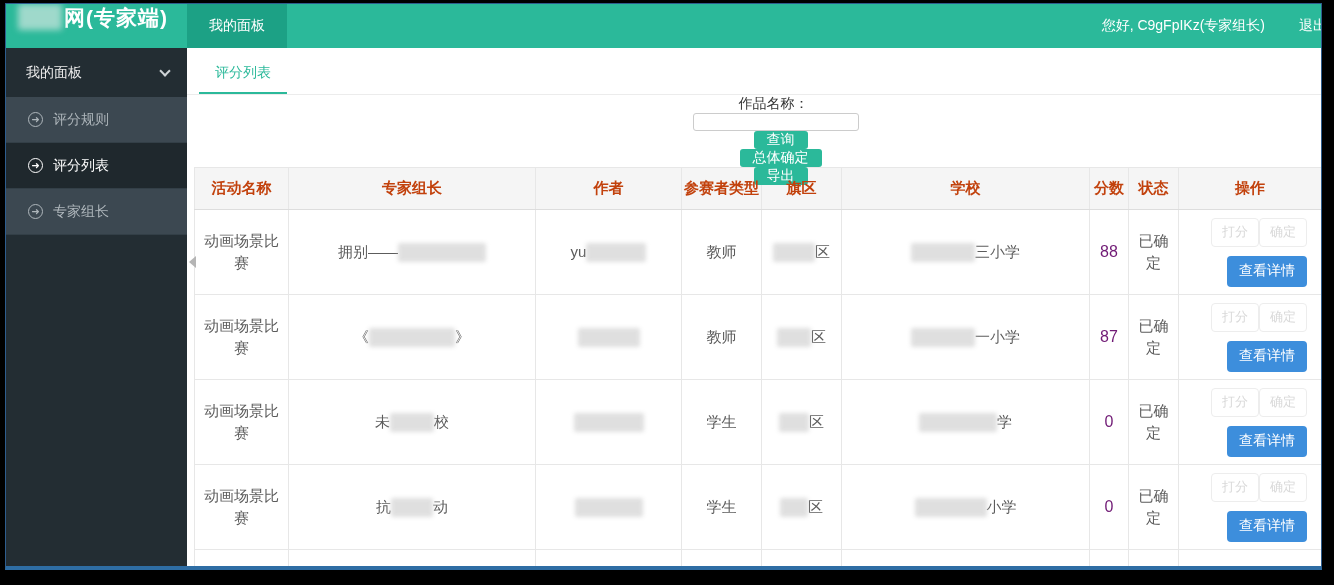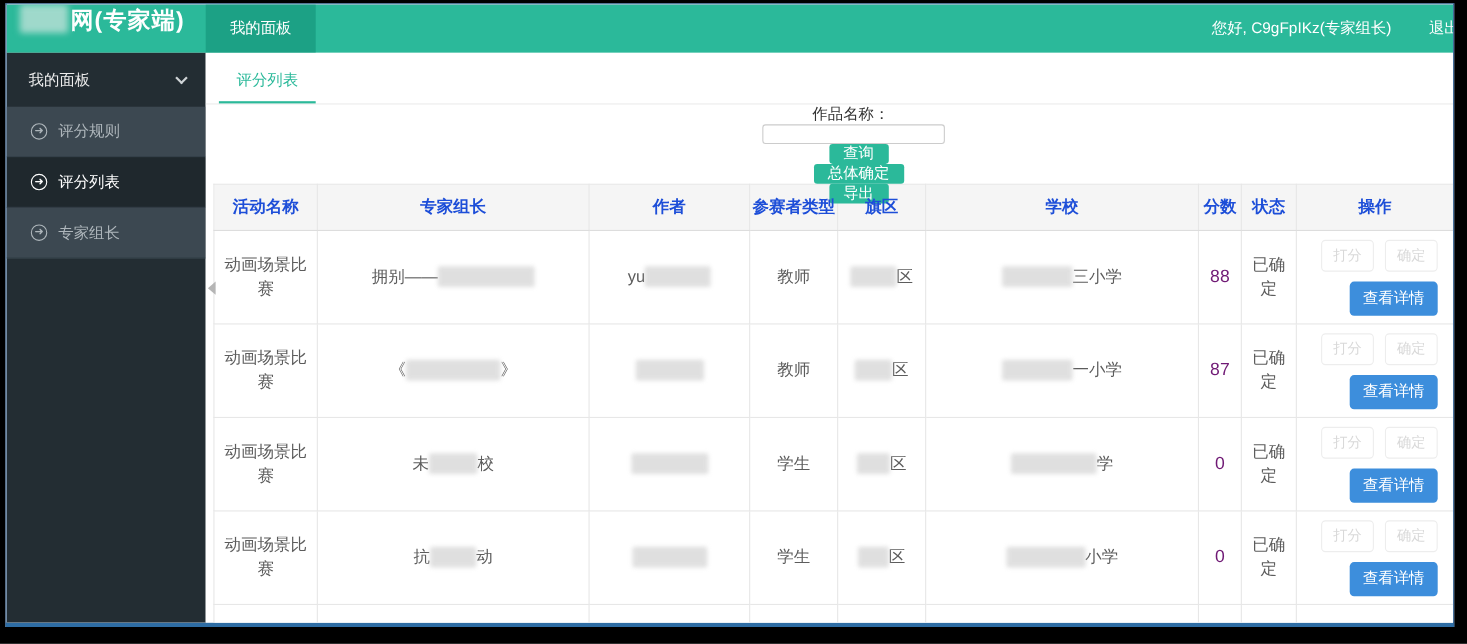--- a/index.html
+++ b/index.html
@@ -52,29 +52,29 @@
   .search-row label { font-size:14px; color:#333; }
   .search-input { width:166px; height:34px; border:1px solid #ccc; border-radius:3px;
                   margin-left:4px; padding:0 8px; font-size:14px; outline:none; }
   .btn-teal { height:31px; padding:0 13px; margin-left:14px; background:#2bb99a; color:#fff;
               border:none; border-radius:3px; font-size:14px; cursor:pointer;
               font-family:"Liberation Sans","DejaVu Sans",sans-serif; }
 
   
   table { border-collapse:collapse; table-layout:fixed; width:1127px; margin-left:7px; }
   th, td { border:1px solid #e7e7e7; text-align:center; vertical-align:middle; }
-  thead th { height:42px; background:#f5f5f5; font-size:15px; font-weight:bold; color:#1d4ed8;
+  thead th { height:42px; background:#f5f5f5; font-size:15px; font-weight:bold; color:#c2410c;
              border-bottom:1px solid #ddd; }
   tbody td { height:85px; font-size:15px; color:#5c5c5c; background:#fff; padding:4px 6px; line-height:1.5; }
   td.score-cell { font-size:16px; color:#701a75; }
   .redact { display:inline-block; height:19px; background:#c6c6c6; filter:blur(2px);
             opacity:.55; border-radius:2px; vertical-align:middle; }
   .actions-cell { padding-right:14px !important; }
   .actions-inner { display:flex; flex-direction:column; align-items:flex-end; gap:9px; }
-  .mini-row { display:flex; gap:10px; }
+  .mini-row { display:flex; }
   .btn-ghost { width:48px; height:29px; background:#fff; border:1px solid #ededed; border-radius:4px;
                color:#d9d9d9; font-size:13px; cursor:default;
                font-family:"Liberation Sans","DejaVu Sans",sans-serif; }
   .btn-blue { min-width:80px; height:31px; padding:0 12px; background:#3d8edc; color:#fff;
               border:none; border-radius:4px; font-size:14px; cursor:pointer;
               font-family:"Liberation Sans","DejaVu Sans",sans-serif; }
   tr.partial td { height:18px; border-bottom:none; }
 </style>
 </head>
 <body>

